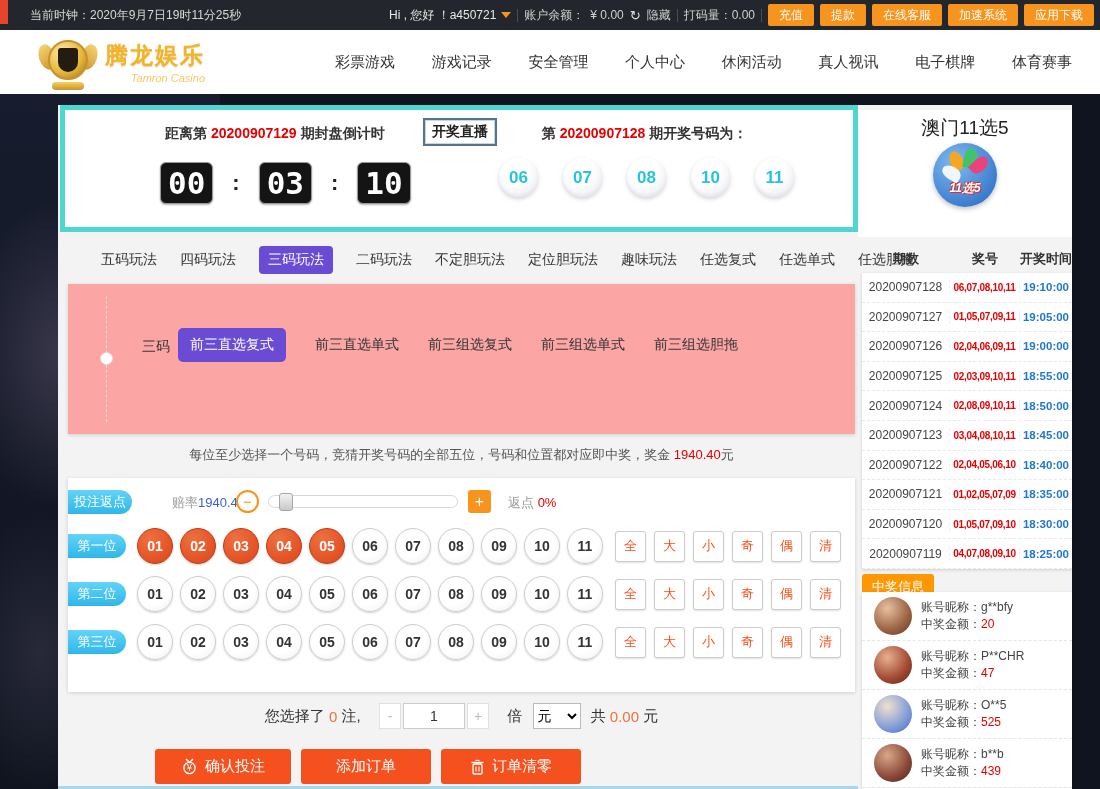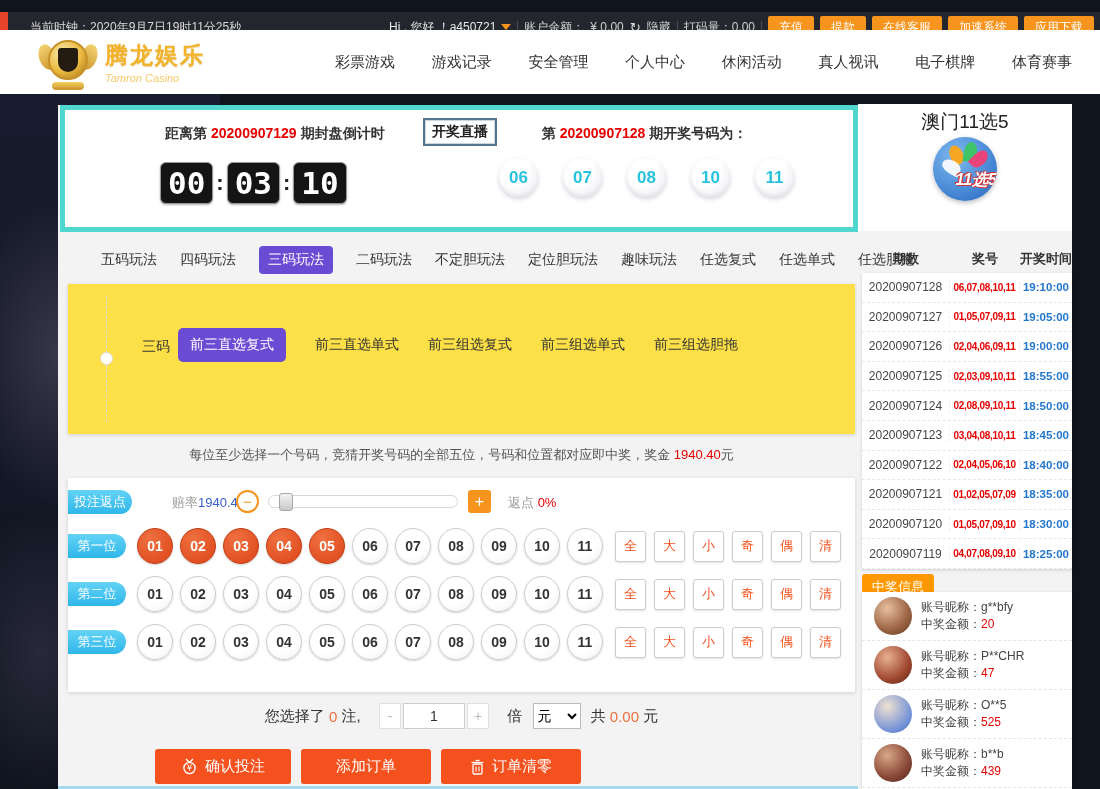--- a/index.html
+++ b/index.html
@@ -14,80 +14,80 @@
   
   .bg-art { position:absolute; left:0; top:94px; width:220px; height:695px;
     background:
       radial-gradient(ellipse 140px 220px at 60px 260px, rgba(116,104,128,.38), transparent 70%),
       radial-gradient(ellipse 120px 200px at 40px 560px, rgba(90,86,110,.30), transparent 70%),
       linear-gradient(180deg,#171c2e,#10141f);
   }
   .content-bg { position:absolute; left:58px; top:105px; width:1014px; height:684px; background:#f3f3f3; }
 
   
-  .topbar { position:absolute; left:0; top:12px; width:1100px; height:30px; background:#23262c; z-index:5; }
+  .topbar { position:absolute; left:0; top:0; width:1100px; height:30px; background:#23262c; z-index:5; }
   .corner-accent { position:absolute; left:0; top:0; width:8px; height:24px; background:#e8442c; }
   .clock { position:absolute; left:30px; top:0; line-height:30px; font-size:12px; color:#d9d9d9; }
   .topbar-right { position:absolute; right:6px; top:0; height:30px; display:flex; align-items:center; gap:6px; font-size:12px; color:#cfcfcf; }
   .greet { color:#e8e8e8; cursor:pointer; display:flex; align-items:center; gap:5px; }
   .chev { width:0; height:0; border-left:5px solid transparent; border-right:5px solid transparent; border-top:6px solid #f7941d; display:inline-block; }
   .tdiv { width:1px; height:13px; background:#4a4d54; }
   .refresh-ico { color:#dcdcdc; font-size:13px; cursor:pointer; }
   .hide-link { color:#cfcfcf; cursor:pointer; }
   .tb-btn { background:#f7941d; color:#fff; border:0; height:22px; padding:0 11px; font-size:12px; border-radius:2px; cursor:pointer; font-family:inherit; }
 
   
   .navbar { position:absolute; left:0; top:30px; width:1100px; height:64px; background:#fff; z-index:5; }
   .brand { position:absolute; left:40px; top:4px; display:flex; align-items:center; }
   .emblem { width:56px; height:56px; position:relative; }
   .emblem .wing-l,.emblem .wing-r { position:absolute; top:10px; width:16px; height:26px; background:linear-gradient(160deg,#f8d878,#c8922a); border-radius:60% 60% 20% 60%; }
   .emblem .wing-l { left:-1px; transform:rotate(-18deg); }
   .emblem .wing-r { right:-1px; transform:rotate(18deg) scaleX(-1); }
   .emblem .core { position:absolute; left:8px; top:6px; width:40px; height:40px; border-radius:50%; background:radial-gradient(circle at 35% 30%, #fce9a8, #e8b93e 55%, #a86f18); border:2px solid #c8922a; }
   .emblem .shield { position:absolute; left:18px; top:14px; width:20px; height:24px; background:#241c10; border-radius:3px 3px 10px 10px; }
   .emblem .ribbon { position:absolute; left:12px; bottom:0; width:32px; height:8px; background:linear-gradient(#f6d060,#c8922a); border-radius:4px; }
-  .brand-text { margin-left:9px; }
+  .brand-text { margin-left:9px;text-align:right; }
   .brand-title { font-size:23px; font-weight:bold; color:#f2b32a; letter-spacing:2px; text-shadow:0 1px 1px rgba(200,140,20,.4); }
   .brand-sub { font-size:11px; color:#f6c967; font-style:italic; margin-top:1px; }
   .nav-items { position:absolute; left:335px; right:28px; top:0; height:64px; display:flex; justify-content:space-between; align-items:center; }
   .nav-item { font-size:15px; color:#333; cursor:pointer; white-space:nowrap; }
 
   
   .banner-left { position:absolute; left:60px; top:105px; width:798px; height:127px; background:#fff; border:5px solid #4fd6ce; }
   .cd-title { position:absolute; left:100px; top:15px; font-size:14px; font-weight:bold; color:#333; }
   .red-issue { color:#e60000; padding:0 4px; }
   .live-btn { position:absolute; left:358px; top:8px; background:#fff; border:2px solid #53748f; box-shadow:0 0 0 1px #c9d6e0 inset; font-size:14px; font-weight:bold; color:#222; padding:3px 7px; cursor:pointer; font-family:inherit; }
-  .cd-digits { position:absolute; left:95px; top:52px; display:flex; align-items:center; gap:3px; }
+  .cd-digits { position:absolute; left:95px; top:52px; display:flex; align-items:center; gap:19px; }
   .digit { background:#141414; color:#fff; font-family:"DejaVu Sans Mono", monospace; font-size:31px; font-weight:bold; line-height:40px; padding:0 7px; border-radius:6px; border:1px solid #9a9a9a; box-shadow:0 1px 2px rgba(0,0,0,.3); }
   .colon { font-size:22px; font-weight:bold; color:#222; }
   .result-title { position:absolute; left:432px; top:15px; width:295px; text-align:center; font-size:14px; font-weight:bold; color:#333; }
   .result-balls { position:absolute; left:434px; top:48px; display:flex; gap:25px; }
   .draw-ball { width:39px; height:39px; border-radius:50%;
     background:radial-gradient(circle at 35% 28%, #ffffff 40%, #e9e9f0);
     box-shadow:0 2px 4px rgba(120,130,150,.35), inset 0 -2px 3px rgba(150,160,180,.15);
     color:#27c3de; font-size:17px; font-weight:bold; display:flex; align-items:center; justify-content:center; }
-  .banner-right { position:absolute; left:858px; top:104px; width:214px; height:127px; background:#fff; }
+  .banner-right { position:absolute; left:858px; top:110px; width:214px; height:127px; background:#fff; }
   .game-title { text-align:center; font-size:19px; color:#222; margin-top:5px; }
   .game-logo { position:absolute; left:50%; top:33px; transform:translateX(-50%); width:64px; height:64px; border-radius:50%;
     background:radial-gradient(circle at 35% 30%, #7db9ef, #3f7fd0 70%, #2f66b5);
     box-shadow:0 2px 5px rgba(0,0,0,.25); overflow:hidden; }
   .petal { position:absolute; width:13px; height:20px; border-radius:50% 50% 50% 0; }
   .p1 { background:#f5a623; left:17px; top:8px; transform:rotate(-25deg); }
   .p2 { background:#3fc46a; left:31px; top:5px; transform:rotate(10deg); }
   .p3 { background:#e8437a; left:40px; top:12px; transform:rotate(45deg); }
   .p4 { background:#ffffff; left:12px; top:20px; transform:rotate(-60deg); opacity:.9; }
-  .logo-txt { position:absolute; left:0; right:0; bottom:10px; text-align:right; font-size:16px; font-weight:bold; font-style:italic; color:#fff; text-shadow:1px 1px 0 #d63333, -1px -1px 0 #d63333, 1px 0 0 #d63333; }
+  .logo-txt { position:absolute; left:0; right:0; bottom:10px; text-align:center; font-size:12px; font-weight:bold; font-style:italic; color:#fff; text-shadow:1px 1px 0 #d63333, -1px -1px 0 #d63333, 1px 0 0 #d63333; }
 
   
   .tabs { position:absolute; left:68px; top:245px; width:790px; height:30px; display:flex; align-items:center; gap:23px; font-size:14px; color:#333;margin-left:33px; }
   .tab { cursor:pointer; white-space:nowrap; }
   .tab.active { background:#6a4bd4; color:#fff; padding:5px 9px; border-radius:4px; }
 
   
-  .play-card { position:absolute; left:68px; top:284px; width:787px; height:150px; background:#fde047; box-shadow:0 1px 4px rgba(0,0,0,.15); }
+  .play-card { position:absolute; left:68px; top:284px; width:787px; height:150px; background:#fca5a5; box-shadow:0 1px 4px rgba(0,0,0,.15); }
   .group-line { position:absolute; left:38px; top:12px; bottom:12px; border-left:1px dashed #ddd; }
   .group-dot { position:absolute; left:32px; top:50%; margin-top:-7px; width:13px; height:13px; border:1px solid #ddd; border-radius:50%; background:#fff; }
   .group-label { position:absolute; left:74px; top:54px; font-size:14px; color:#333; }
   .subtabs { position:absolute; left:110px; top:44px; height:34px; display:flex; align-items:center; gap:29px; font-size:14px; color:#333; }
   .subtab { cursor:pointer; white-space:nowrap; }
   .subtab.active { background:#6a4bd4; color:#fff; padding:8px 12px; border-radius:5px; }
 
   
   .tip-row { position:absolute; left:68px; top:446px; width:787px; text-align:center; font-size:13px; color:#555; }
   .tip-red { color:#e60000; }

